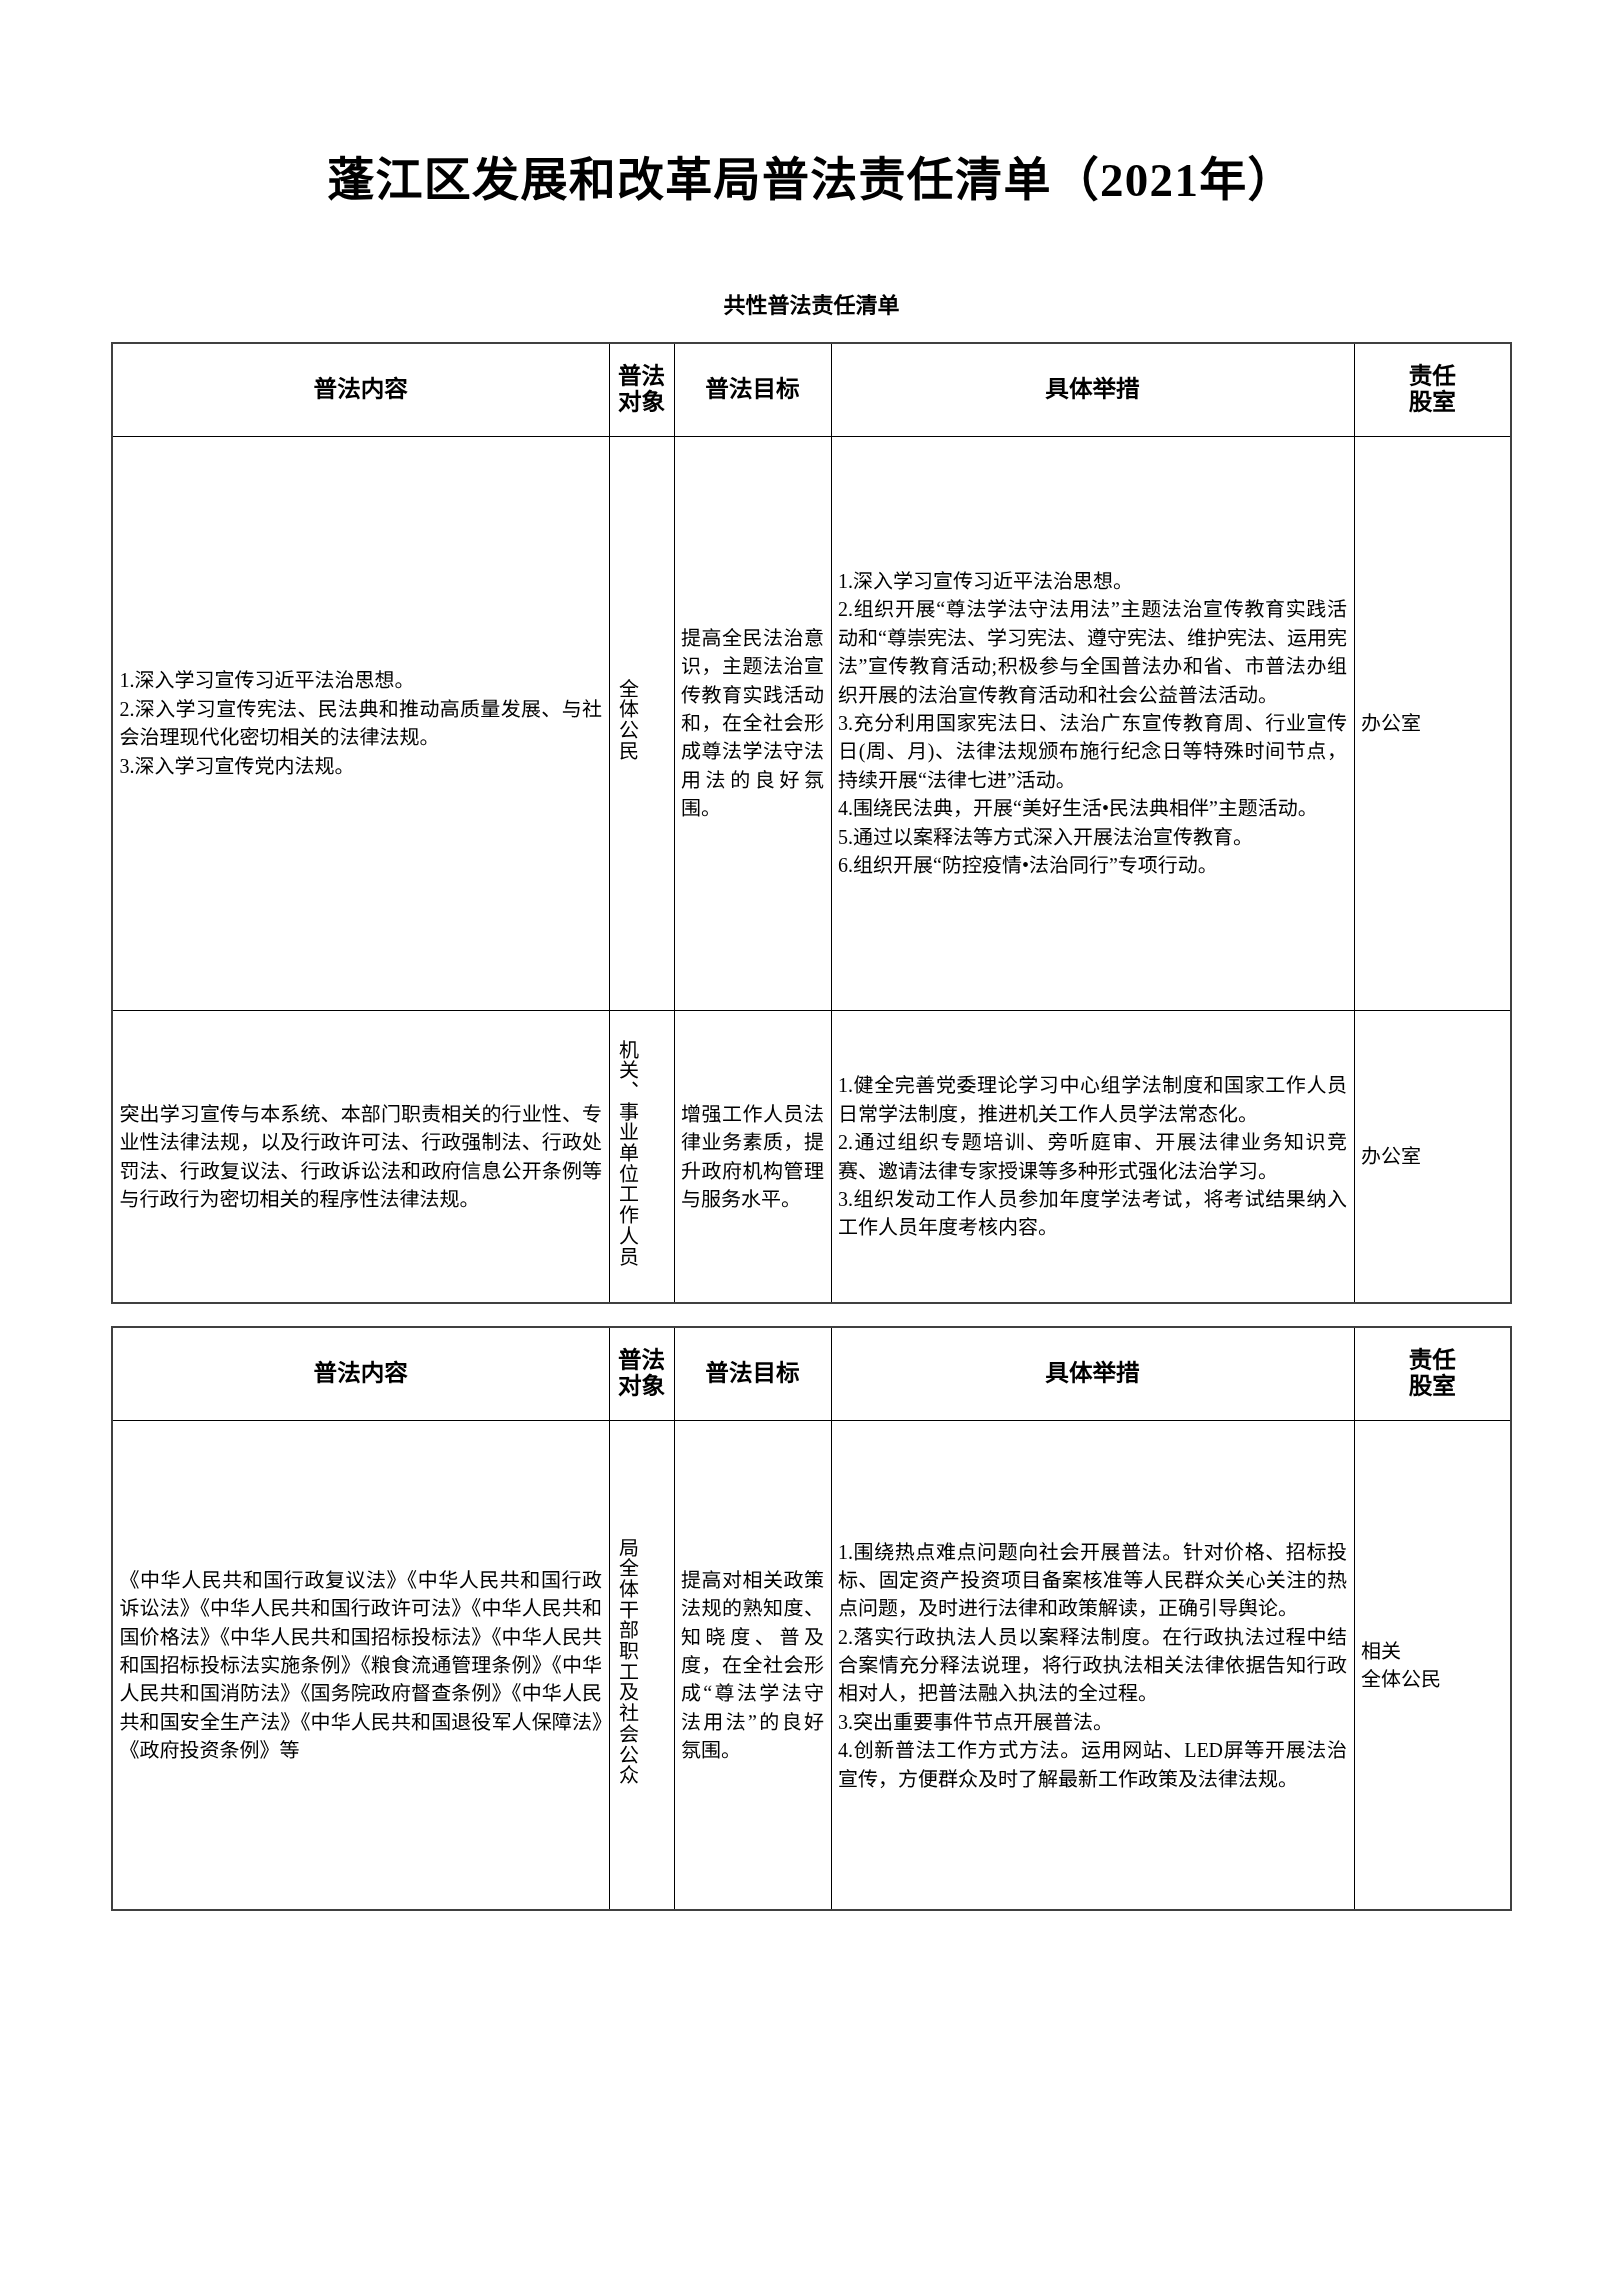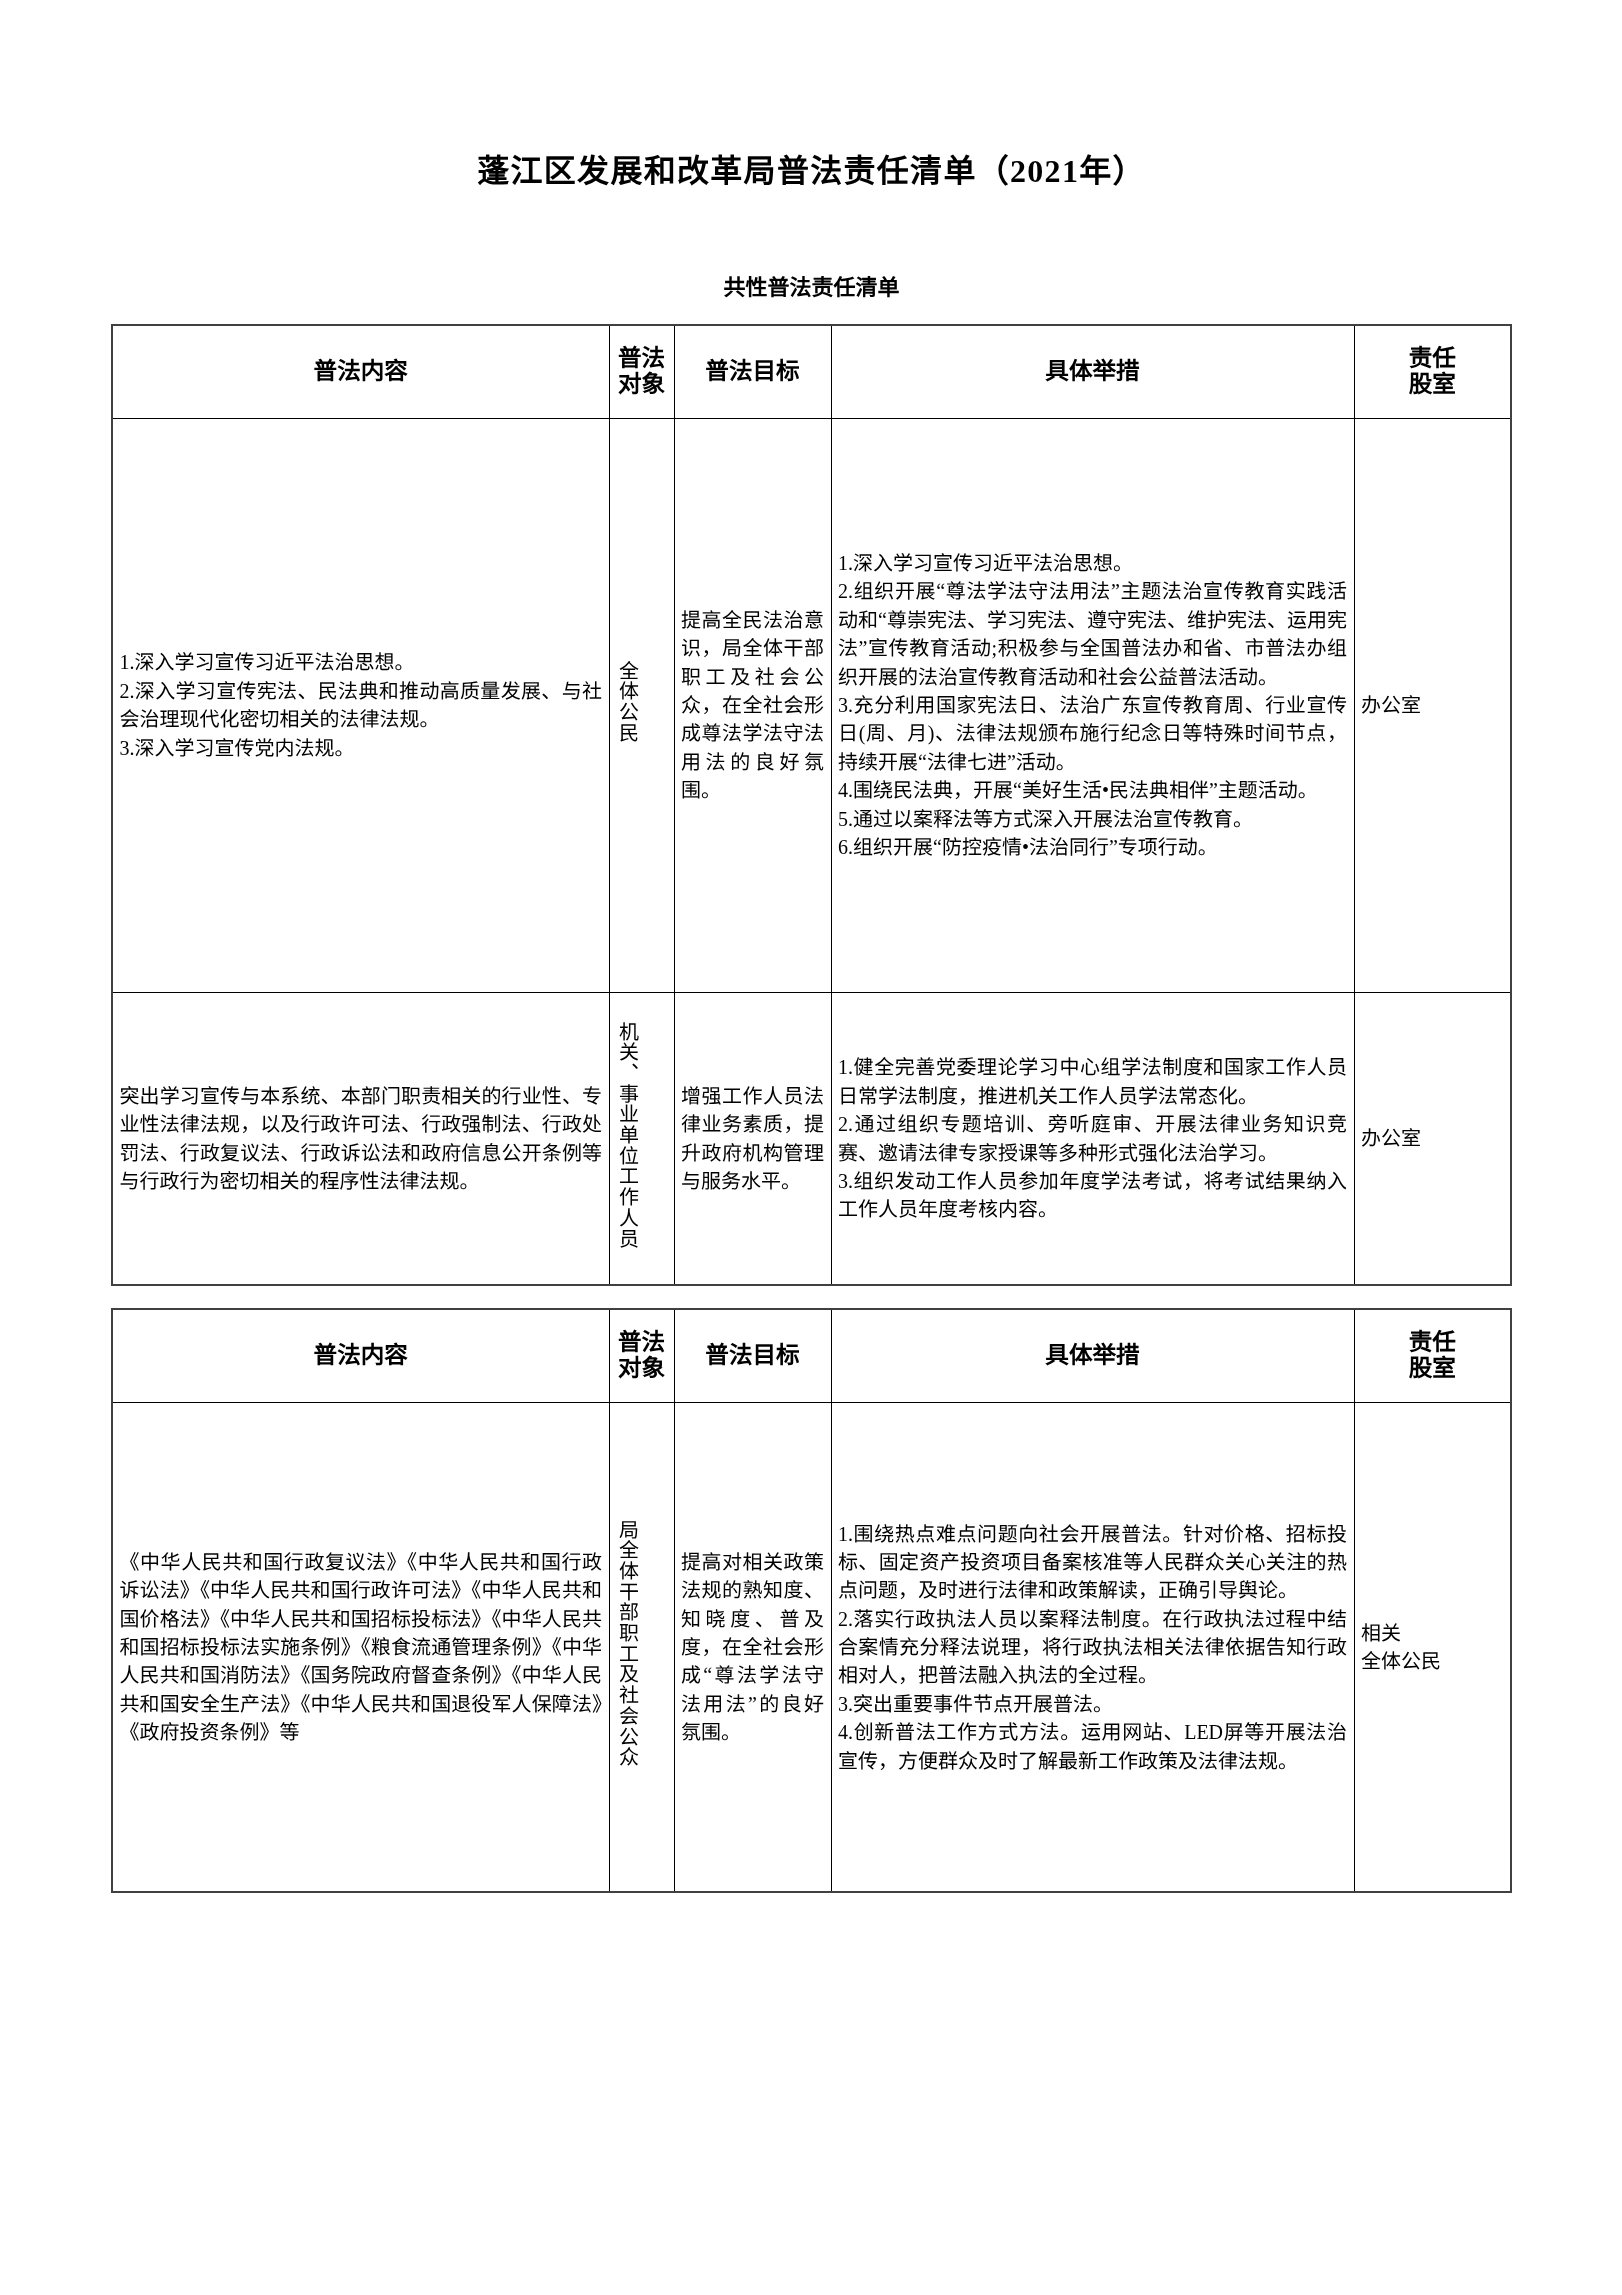--- a/index.html
+++ b/index.html
@@ -19,21 +19,21 @@
     position: relative;
     width: 1623px;
     height: 2295px;
     box-sizing: border-box;
     padding: 0 111px;
   }
 
   
   .doc-title {
     text-align: center;
-    font-size: 32px;
+    font-size: 47px;
     font-weight: bold;
     letter-spacing: 1.3px;
     margin: 0;
     padding-top: 152px;
     line-height: 1.2;
     white-space: nowrap;
   }
   .section-title {
     text-align: center;
     font-size: 22px;
@@ -151,21 +151,21 @@
       <tr id="row-common-1">
         <td>
           <span class="cell-body">1.深入学习宣传习近平法治思想。
 2.深入学习宣传宪法、民法典和推动高质量发展、与社会治理现代化密切相关的法律法规。
 3.深入学习宣传党内法规。</span>
         </td>
         <td class="vertical-cell">
           <span class="vertical-text">全体公民</span>
         </td>
         <td class="goal-cell">
-          <span class="cell-body">提高全民法治意识，局全体干部职工及社会公众，在全社会形成尊法学法守法用法的良好氛围。</span>
+          <span class="cell-body">提高全民法治意识，主题法治宣传教育实践活动和，在全社会形成尊法学法守法用法的良好氛围。</span>
         </td>
         <td class="measures-cell">
           <span class="cell-body">1.深入学习宣传习近平法治思想。
 2.组织开展“尊法学法守法用法”主题法治宣传教育实践活动和“尊崇宪法、学习宪法、遵守宪法、维护宪法、运用宪法”宣传教育活动;积极参与全国普法办和省、市普法办组织开展的法治宣传教育活动和社会公益普法活动。
 3.充分利用国家宪法日、法治广东宣传教育周、行业宣传日(周、月)、法律法规颁布施行纪念日等特殊时间节点，持续开展“法律七进”活动。
 4.围绕民法典，开展“美好生活•民法典相伴”主题活动。
 5.通过以案释法等方式深入开展法治宣传教育。
 6.组织开展“防控疫情•法治同行”专项行动。</span>
         </td>
         <td>

